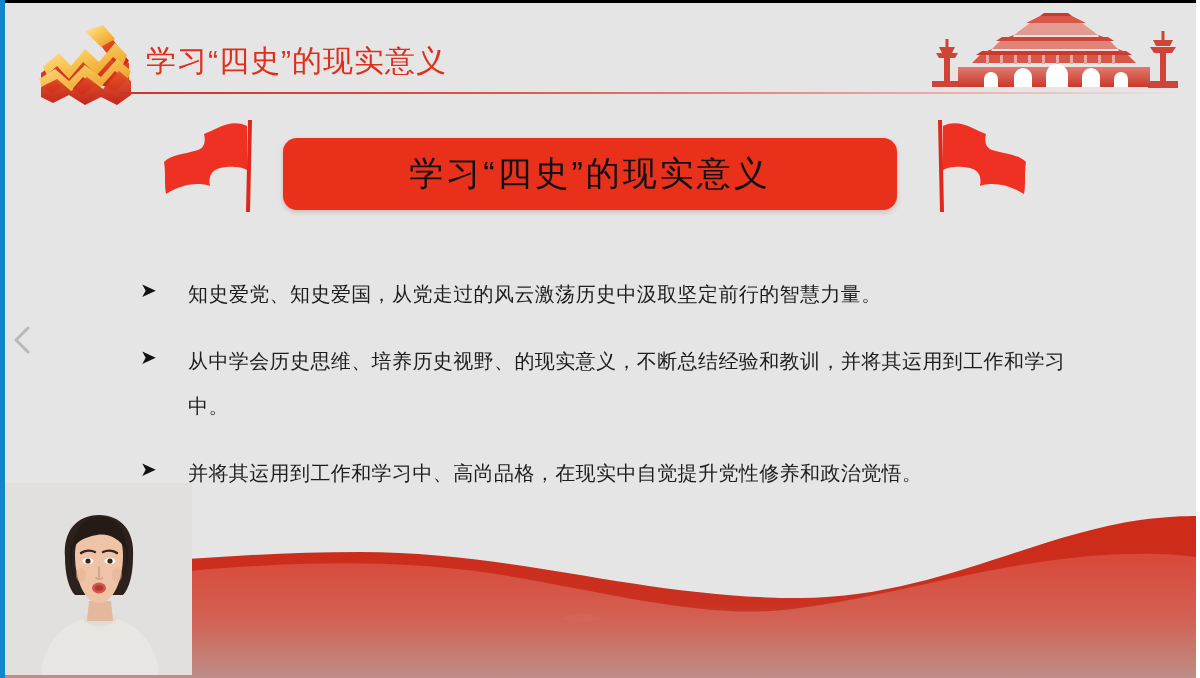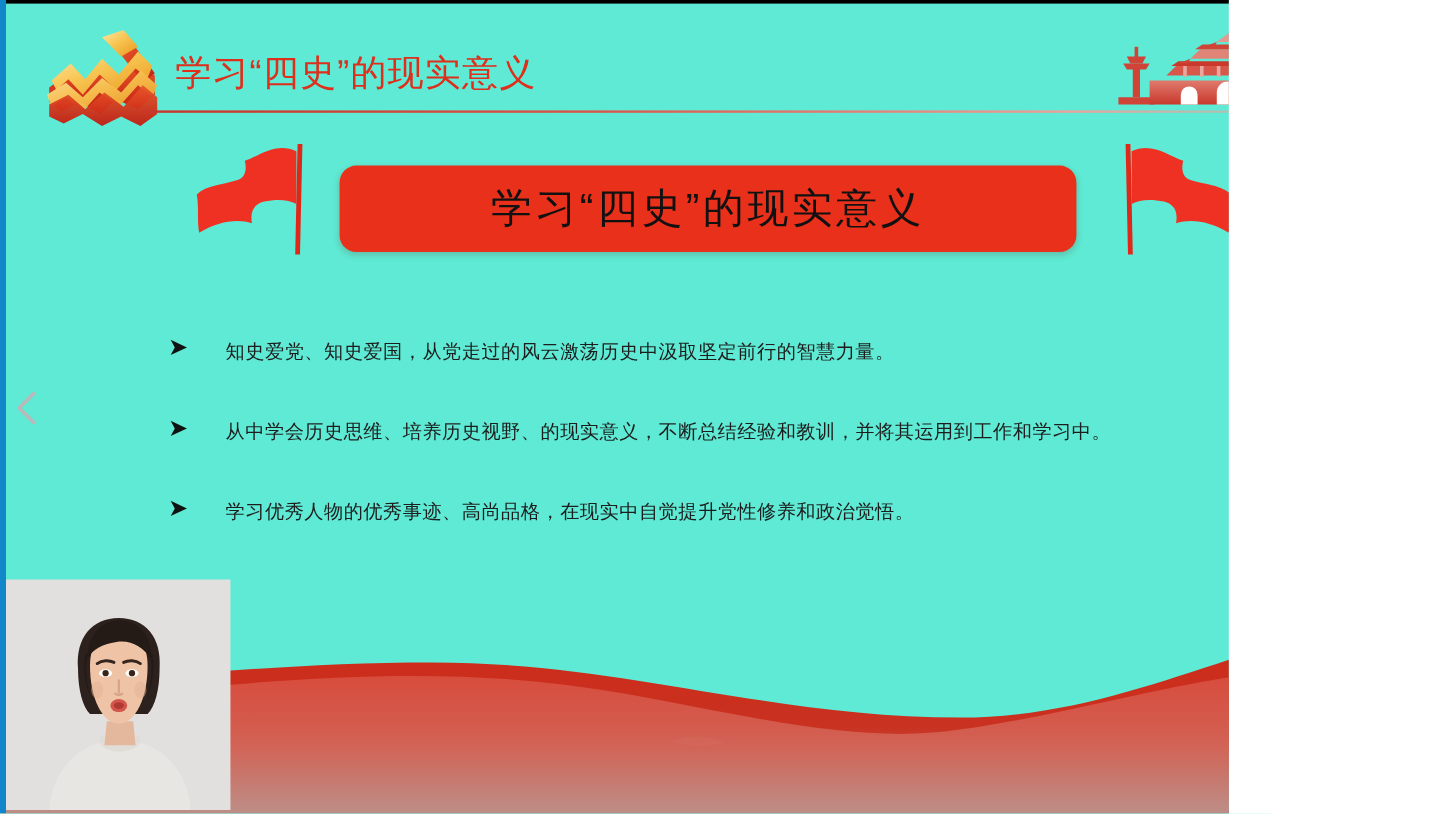--- a/index.html
+++ b/index.html
@@ -8,23 +8,23 @@
     background: #ffffff;
   }
   body {
     width: 1200px;
     height: 678px;
     overflow: hidden;
     font-family: "Liberation Sans", sans-serif;
   }
   #slide {
     position: relative;
-    width: 1024px;
+    width: 1196px;
     height: 678px;
-    background: #5eead4;
+    background: #e5e5e5;
     overflow: hidden;
   }
 
   
   .top-bar {
     position: absolute;
     left: 0; top: 0;
     width: 1200px; height: 3px;
     background: #000000;
   }
@@ -133,25 +133,25 @@
     flex: 0 0 auto;
     width: 48px;
     font-size: 20px;
     line-height: 34px;
     color: #111111;
     text-align: left;
     padding-top: 1px;
   }
   .bullet-text {
     flex: 1 1 auto;
-    font-size: 16px;
+    font-size: 20px;
     line-height: 45px;
     color: #1d1d1d;
     letter-spacing: 0.4px;
-    font-family: Liberation Mono, monospace;
+    font-family: Liberation Serif, serif;
   }
 
   
   .waves {
     position: absolute;
     left: 0; bottom: 0;
     width: 1200px; height: 200px;
     z-index: 5;
   }
 
@@ -310,21 +310,21 @@
       <div class="bullet-text">知史爱党、知史爱国，从党走过的风云激荡历史中汲取坚定前行的智慧力量。</div>
     </div>
 
     <div class="bullet">
       <div class="bullet-marker">➤</div>
       <div class="bullet-text">从中学会历史思维、培养历史视野、的现实意义，不断总结经验和教训，并将其运用到工作和学习中。</div>
     </div>
 
     <div class="bullet">
       <div class="bullet-marker">➤</div>
-      <div class="bullet-text">学习优秀人物的优秀事迹、高尚品格，在现实中自觉提升党性修养和政治觉悟。</div>
+      <div class="bullet-text">并将其运用到工作和学习中、高尚品格，在现实中自觉提升党性修养和政治觉悟。</div>
     </div>
   </div>
 
   <div class="waves">
     <svg viewBox="0 0 1200 200" width="1200" height="200" preserveAspectRatio="none">
       <defs>
         <linearGradient id="waveBack" x1="0" y1="0" x2="0" y2="1">
           <stop offset="0%" stop-color="#cf2a18"></stop>
           <stop offset="55%" stop-color="#c93120"></stop>
           <stop offset="100%" stop-color="#b9887f"></stop>

